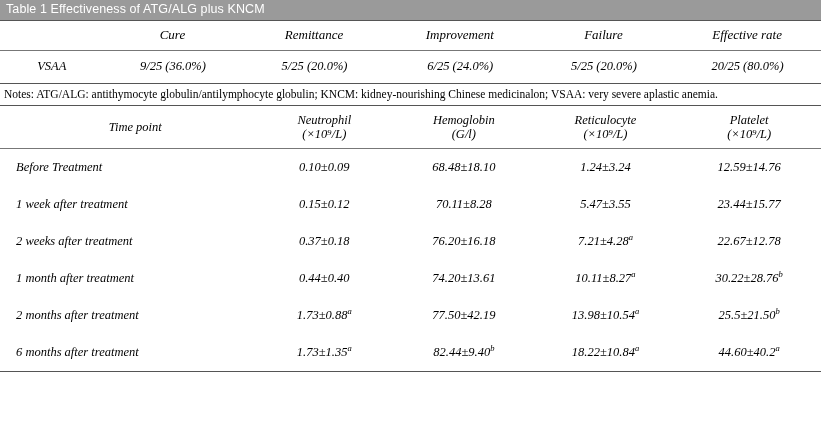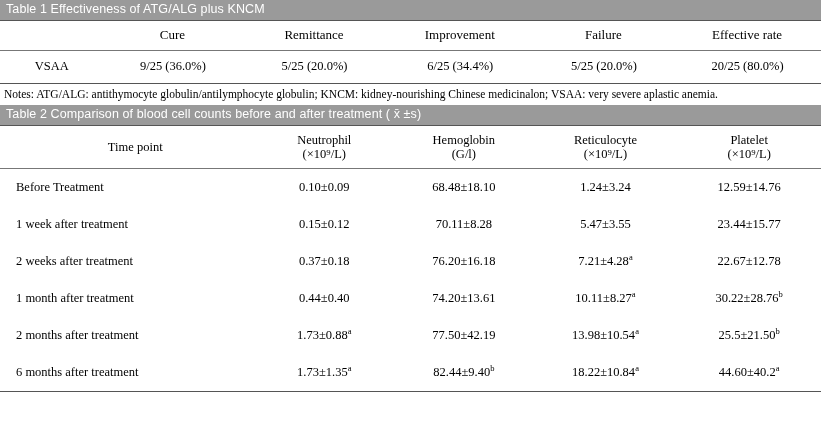--- a/index.html
+++ b/index.html
@@ -38,20 +38,21 @@
   table {
     width: 100%;
     border-collapse: collapse;
     table-layout: fixed;
   }
   th, td {
     font-family: "Liberation Serif", serif;
     font-size: 12.5px;
     text-align: center;
     padding: 0;
+    font-style: italic;
   }
   
   .t1 th {
     font-weight: normal;
     padding: 6px 0 7px 0;
     font-size: 13px;
   }
   .t1 td {
     padding: 8px 0 9px 1px;
     font-size: 12.5px;
@@ -129,30 +130,29 @@
       <col style="width:17.5%">
       <col style="width:18%">
       <col style="width:17%">
       <col style="width:18%">
     </colgroup>
     <tbody>
       <tr>
         <td class="lab">VSAA</td>
         <td>9/25 (36.0%)</td>
         <td>5/25 (20.0%)</td>
-        <td>6/25 (34.4%)</td>
+        <td>6/25 (24.0%)</td>
         <td>5/25 (20.0%)</td>
         <td>20/25 (80.0%)</td>
       </tr>
     </tbody>
   </table>
   <div class="rule-thick"></div>
   <div class="notes">Notes: ATG/ALG: antithymocyte globulin/antilymphocyte globulin; KNCM: kidney-nourishing Chinese medicinalon; VSAA: very severe aplastic anemia.</div>
 
-  <div class="table-caption">Table 2 Comparison of blood cell counts before and after treatment ( x̄ ±s)</div>
   <div class="rule-thick"></div>
 
   <table class="t2">
     <colgroup>
       <col style="width:31%">
       <col style="width:17%">
       <col style="width:17%">
       <col style="width:17.5%">
       <col style="width:17.5%">
     </colgroup>

